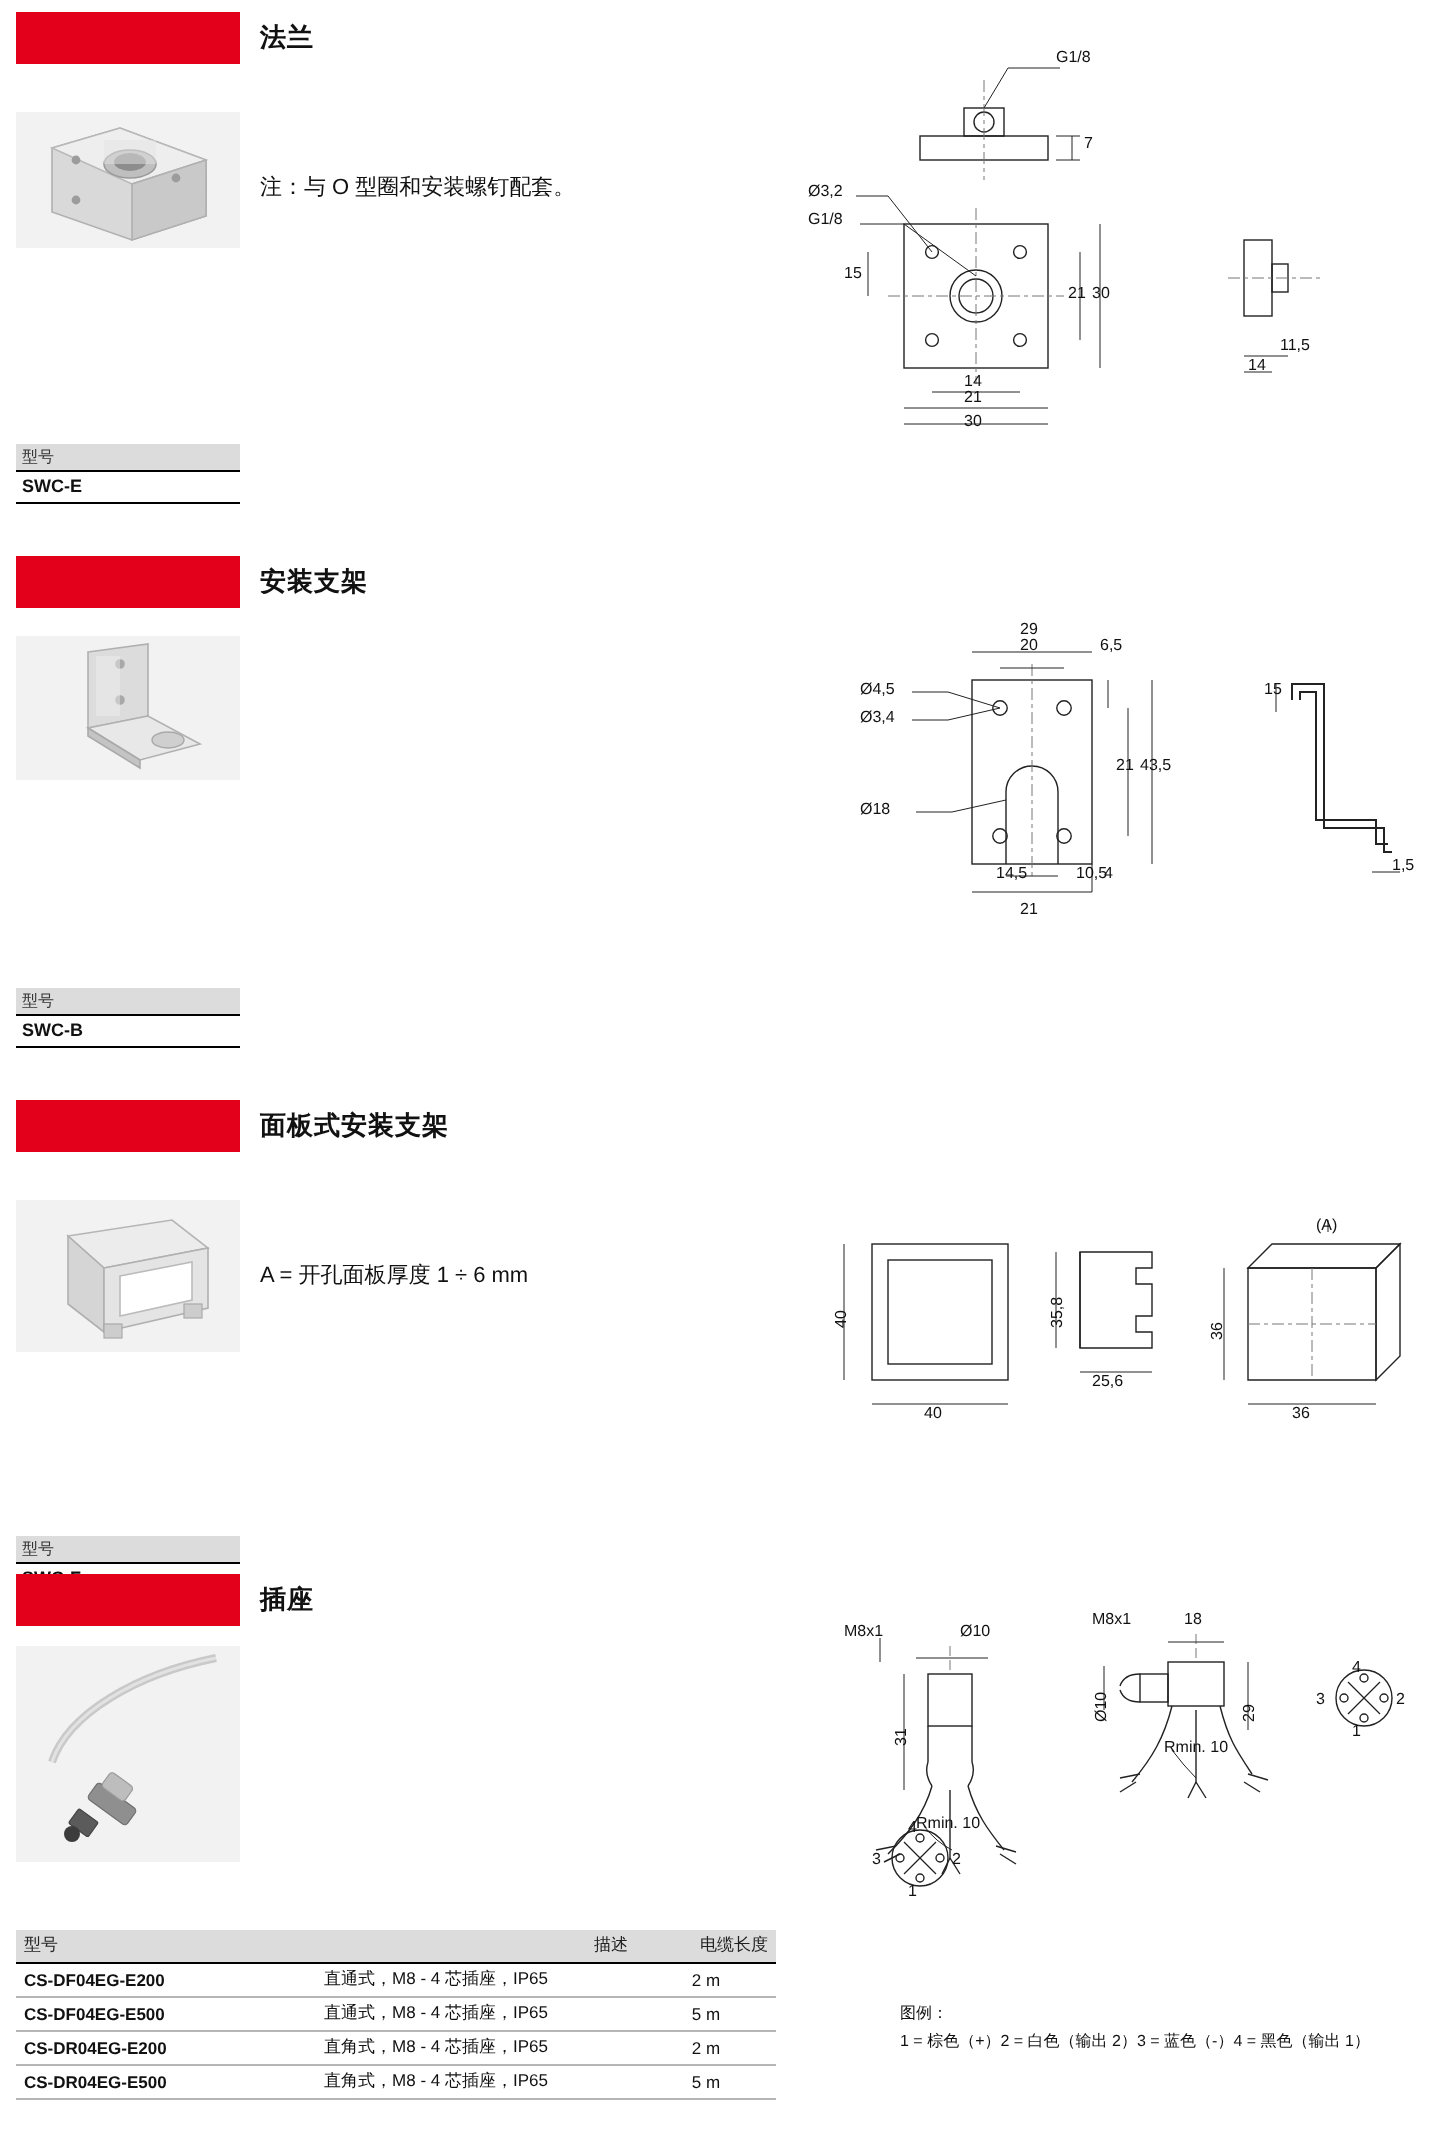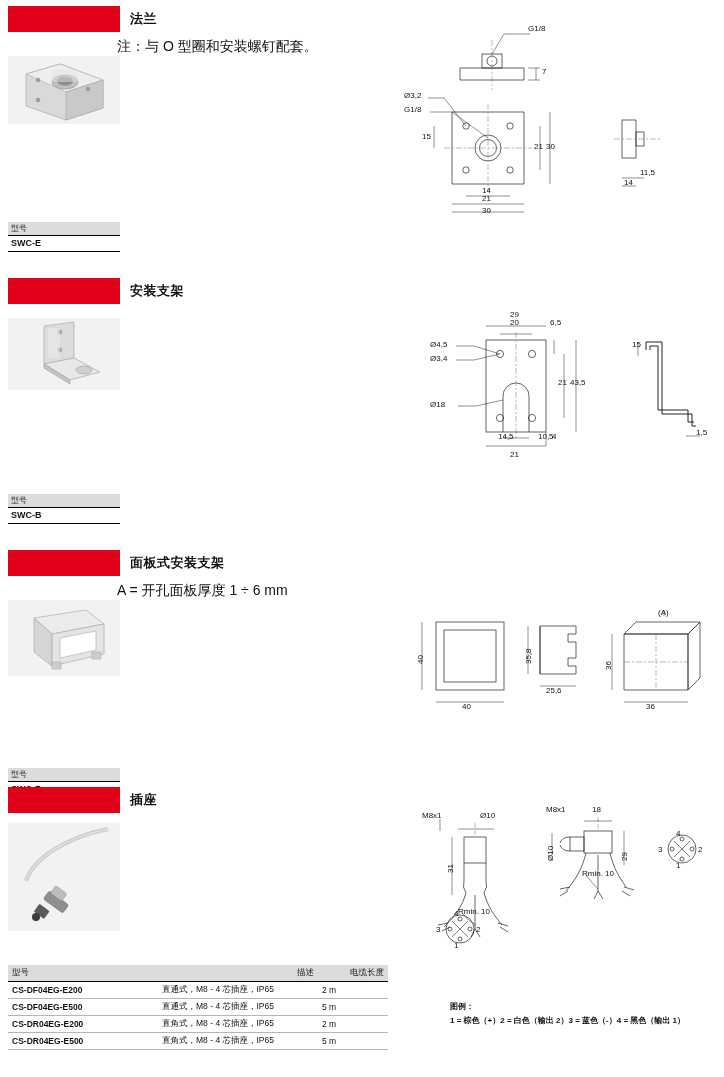--- a/index.html
+++ b/index.html
@@ -24,23 +24,24 @@
   .sec-title {
     position: absolute;
     left: 130px;
     font-size: 13px;
     font-weight: bold;
     color: #111;
     letter-spacing: 0.5px;
   }
   .sec-note {
     position: absolute;
-    left: 117px;
-    font-size: 14px;
+    left: 130px;
+    font-size: 11px;
     color: #111;
+    margin-top: 48px;
   }
 
   
   .photo {
     position: absolute;
     left: 8px;
     width: 112px;
     background: #f2f2f2;
   }
 
@@ -97,27 +98,26 @@
     font-size: 8.5px;
   }
   .tbl th.left { text-align: left; }
   .tbl td {
     border-bottom: 1px solid #b5b5b5;
     padding: 2px 4px;
     font-size: 8.5px;
   }
   .tbl td.code { font-weight: bold; text-align: left; }
   .tbl td.desc { text-align: center; }
-  .tbl td.len { }
+  .tbl td.len { text-align: center; }
   .legend {
     position: absolute;
     font-size: 8px;
     color: #111;
     line-height: 12px;
-    font-weight: bold;
   }
 </style>
 </head>
 <body>
 
 <div class="section" style="top:0;height:272px;">
   <div class="flag-inner" style="top:6px;left:8px;"></div>
   <div class="sec-title" style="top:10px;">法兰</div>
   <div class="sec-note" style="top:38px;">注：与 O 型圈和安装螺钉配套。</div>
 

